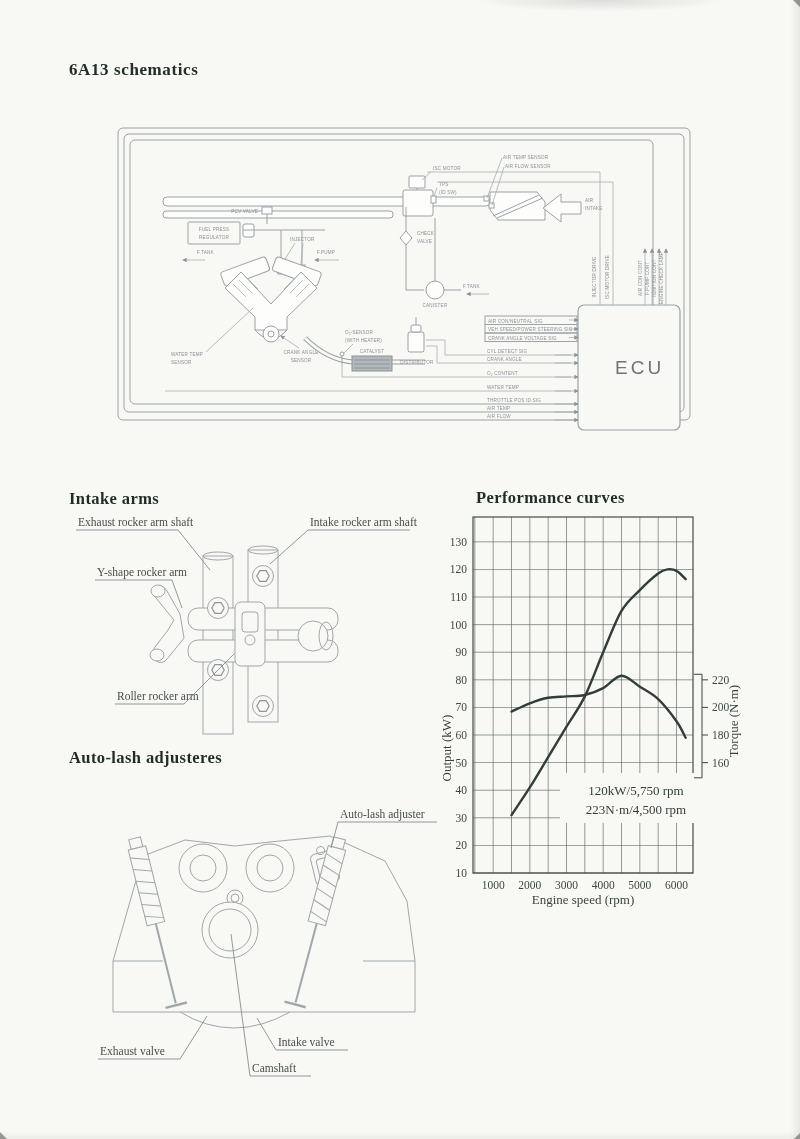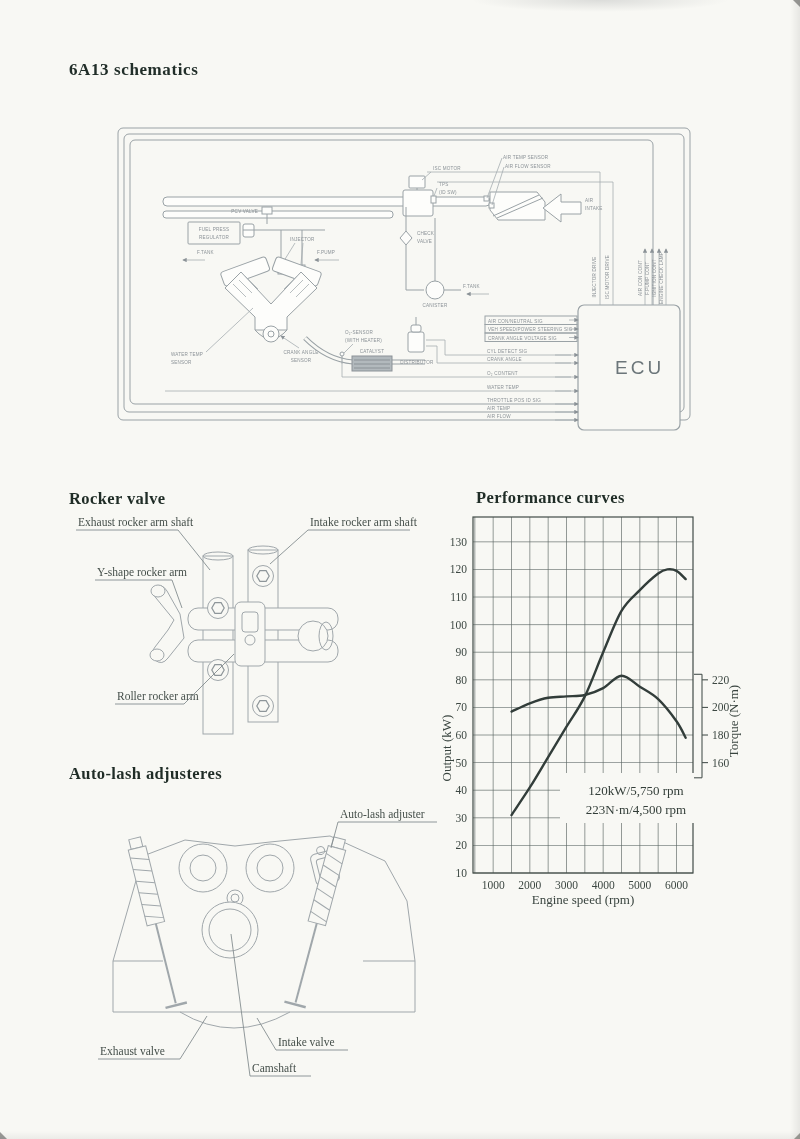--- a/index.html
+++ b/index.html
@@ -243,21 +243,21 @@
       <line class="wt" x1="561" y1="193" x2="561" y2="137" marker-end="url(#ar)"></line>
       <text class="t" text-anchor="middle" transform="rotate(-90 491 165)" x="491" y="165">INJECTOR DRIVE</text>
       <text class="t" text-anchor="middle" transform="rotate(-90 504 165)" x="504" y="165">ISC MOTOR DRIVE</text>
       <text class="t" text-anchor="middle" transform="rotate(-90 537 166)" x="537" y="166">AIR CON CONT</text>
       <text class="t" text-anchor="middle" transform="rotate(-90 544 166)" x="544" y="166">F.PUMP CONT</text>
       <text class="t" text-anchor="middle" transform="rotate(-90 551 166)" x="551" y="166">IGNITION CONT</text>
       <text class="t" text-anchor="middle" transform="rotate(-90 558 166)" x="558" y="166">ENGINE CHECK LAMP</text>
     </g>
   </svg>
 
-  <div class="h2" style="left:69px;top:489px;">Rocker valve</div>
+  <div class="h2" style="left:69px;top:489px;">Intake arms</div>
 
   <svg style="left:70px;top:508px;" width="370" height="240" viewBox="0 0 370 240">
     <defs>
       <g id="hexbolt">
         <circle r="10.5" fill="#f8f8f4" stroke="#a0a7ab"></circle>
         <polygon points="6.2,0 3.1,5.4 -3.1,5.4 -6.2,0 -3.1,-5.4 3.1,-5.4" fill="none" stroke="#8e969a" stroke-width="1.2"></polygon>
       </g>
     </defs>
 
     <g>
@@ -378,21 +378,21 @@
         <text x="27" y="125.62790697674419" text-anchor="end" class="tick">100</text>
         <text x="27" y="98.03100775193798" text-anchor="end" class="tick">110</text>
         <text x="27" y="70.4341085271318" text-anchor="end" class="tick">120</text>
         <text x="27" y="42.83720930232556" text-anchor="end" class="tick">130</text>
       </g>
     <text class="axlab" transform="rotate(-90 11 245)" x="11" y="245" text-anchor="middle">Output (kW)</text>
     <text class="axlab" transform="rotate(-90 298 218)" x="298" y="218" text-anchor="middle">Torque (N·m)</text>
     <text class="axlab" x="143" y="401" text-anchor="middle">Engine speed (rpm)</text>
   </svg>
 
-  <div class="h2" style="left:69px;top:764px;">Auto-lash adjusteres</div>
+  <div class="h2" style="left:69px;top:748px;">Auto-lash adjusteres</div>
 
   <svg style="left:85px;top:806px;" width="360" height="282" viewBox="0 0 360 282">
     <defs>
       <g id="valveunit">
         <rect x="-6" y="-10" width="12" height="10" fill="#f8f8f4" stroke="#a0a7ab"></rect>
         <rect x="-9" y="0" width="18" height="78" fill="#f8f8f4" stroke="#a0a7ab"></rect>
         <line x1="-9" y1="8" x2="9" y2="14" stroke="#a0a7ab"></line>
         <line x1="-9" y1="20" x2="9" y2="26" stroke="#a0a7ab"></line>
         <line x1="-9" y1="32" x2="9" y2="38" stroke="#a0a7ab"></line>
         <line x1="-9" y1="44" x2="9" y2="50" stroke="#a0a7ab"></line>

